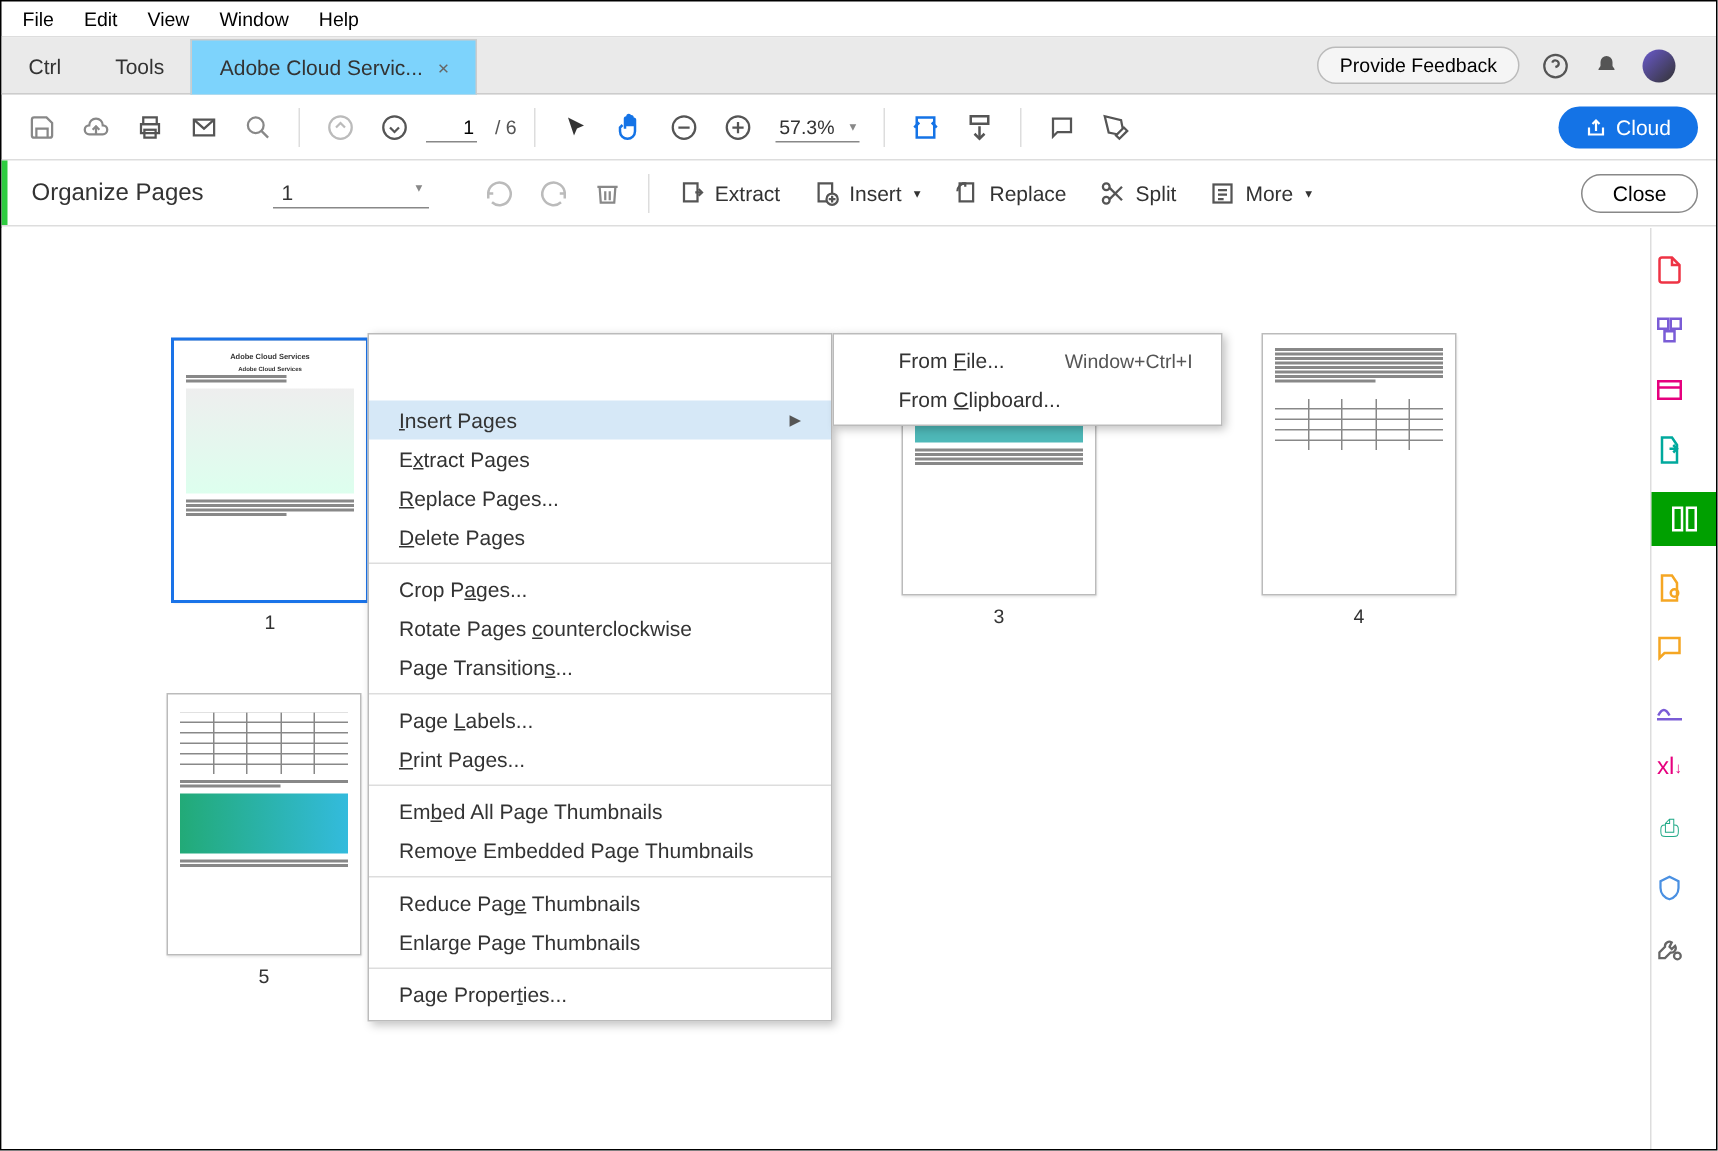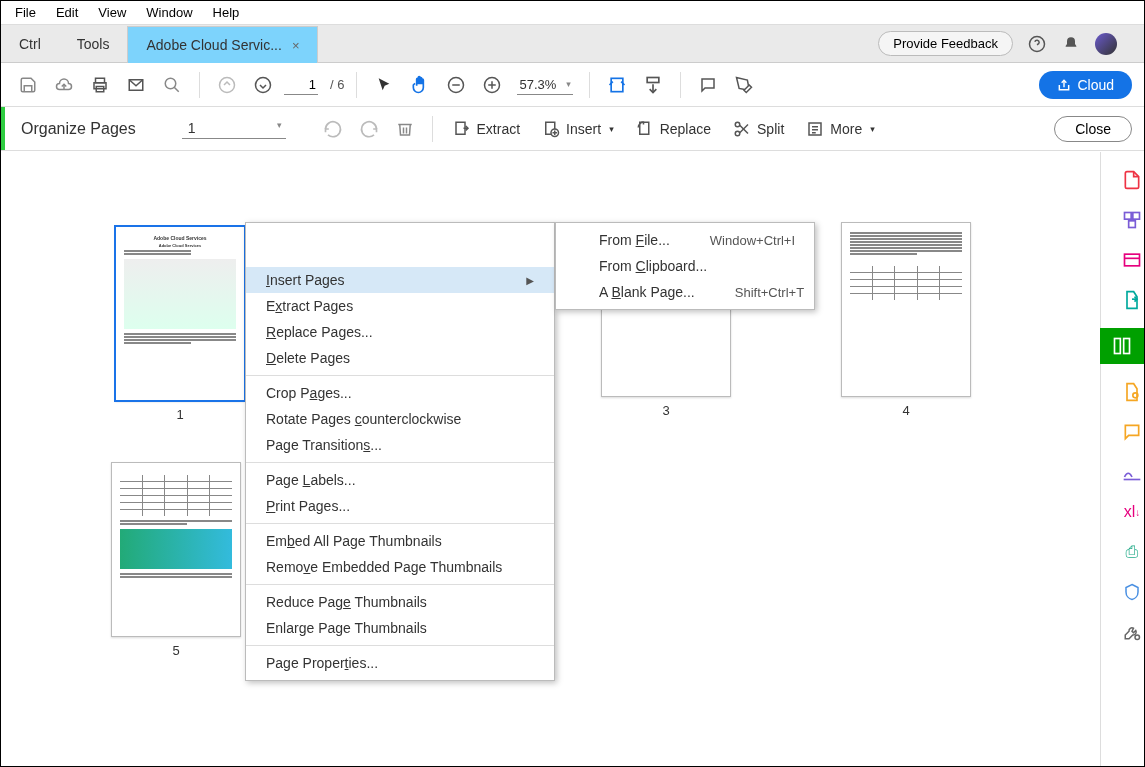--- a/index.html
+++ b/index.html
@@ -35,21 +35,21 @@
 .org-accent { position: absolute; left: 0; top: 0; bottom: 0; width: 4px; background: #2ecc40; }
 .org-title { font-size: 16px; color: #333; margin-left: 8px; margin-right: 40px; }
 .org-page-sel { font-size: 14px; color: #333; padding: 2px 90px 2px 6px; border-bottom: 1px solid #888; position: relative; }
 .org-page-sel::after { content: "▾"; position: absolute; right: 4px; font-size: 9px; color: #888; }
 .org-btn { display: flex; align-items: center; gap: 6px; font-size: 14px; color: #333; padding: 4px 8px; }
 .org-btn svg { width: 18px; height: 18px; }
 .close-btn { margin-left: auto; border: 1px solid #888; border-radius: 16px; padding: 4px 20px; font-size: 14px; }
 
 
 .workspace { position: absolute; top: 151px; left: 0; right: 44px; bottom: 0; background: #fff; }
-.right-rail { position: absolute; top: 151px; right: 0; width: 44px; bottom: 0; border-left: 1px solid #ddd; display: flex; flex-direction: column; align-items: flex-end; gap: 16px; padding-top: 16px; }
+.right-rail { position: absolute; top: 151px; right: 0; width: 44px; bottom: 0; border-left: 1px solid #ddd; display: flex; flex-direction: column; align-items: flex-start; gap: 16px; padding-top: 16px; }
 .rail-icon { width: 24px; height: 24px; display: flex; align-items: center; justify-content: center; font-size: 16px; }
 .rail-icon.active { background: #00a000; color: #fff; width: 44px; height: 36px; }
 
 
 .thumb-wrap { position: relative; width: 100%; height: 100%; }
 .thumb { position: absolute; text-align: center; }
 .thumb .page { width: 130px; height: 175px; background: #fff; border: 1px solid #bbb; box-shadow: 0 1px 2px rgba(0,0,0,.15); margin-bottom: 6px; font-size: 4px; padding: 8px; color: #333; overflow: hidden; }
 .thumb .pagenum { font-size: 13px; color: #333; }
 .thumb.selected { padding: 4px; }
 .thumb.selected .page { outline: 2px solid #1a73e8; outline-offset: -1px; }
@@ -468,24 +468,20 @@
     </div>
 
     <div class="ctxmenu" style="left:554px; top:70px; width:260px;padding-left:23px;">
       <div class="item">
           <span>From <span class="u">F</span>ile...</span>
           <span class="shortcut">Window+Ctrl+I</span>
         </div>
       <div class="item">
           <span>From <span class="u">C</span>lipboard...</span>
         </div>
-      <div class="item">
-          <span>A <span class="u">B</span>lank Page...</span>
-          <span class="shortcut">Shift+Ctrl+T</span>
-        </div>
     </div>
 
   </div>
 </div>
 
 <div class="right-rail">
   <div class="rail-icon" style="color:#e34">
       <svg width="20" height="20" viewBox="0 0 24 24" fill="none" stroke="currentColor" stroke-width="2">
         <path d="M14 2H6a2 2 0 0 0-2 2v16a2 2 0 0 0 2 2h12a2 2 0 0 0 2-2V8z"></path>
         <polyline points="14 2 14 8 20 8"></polyline>

